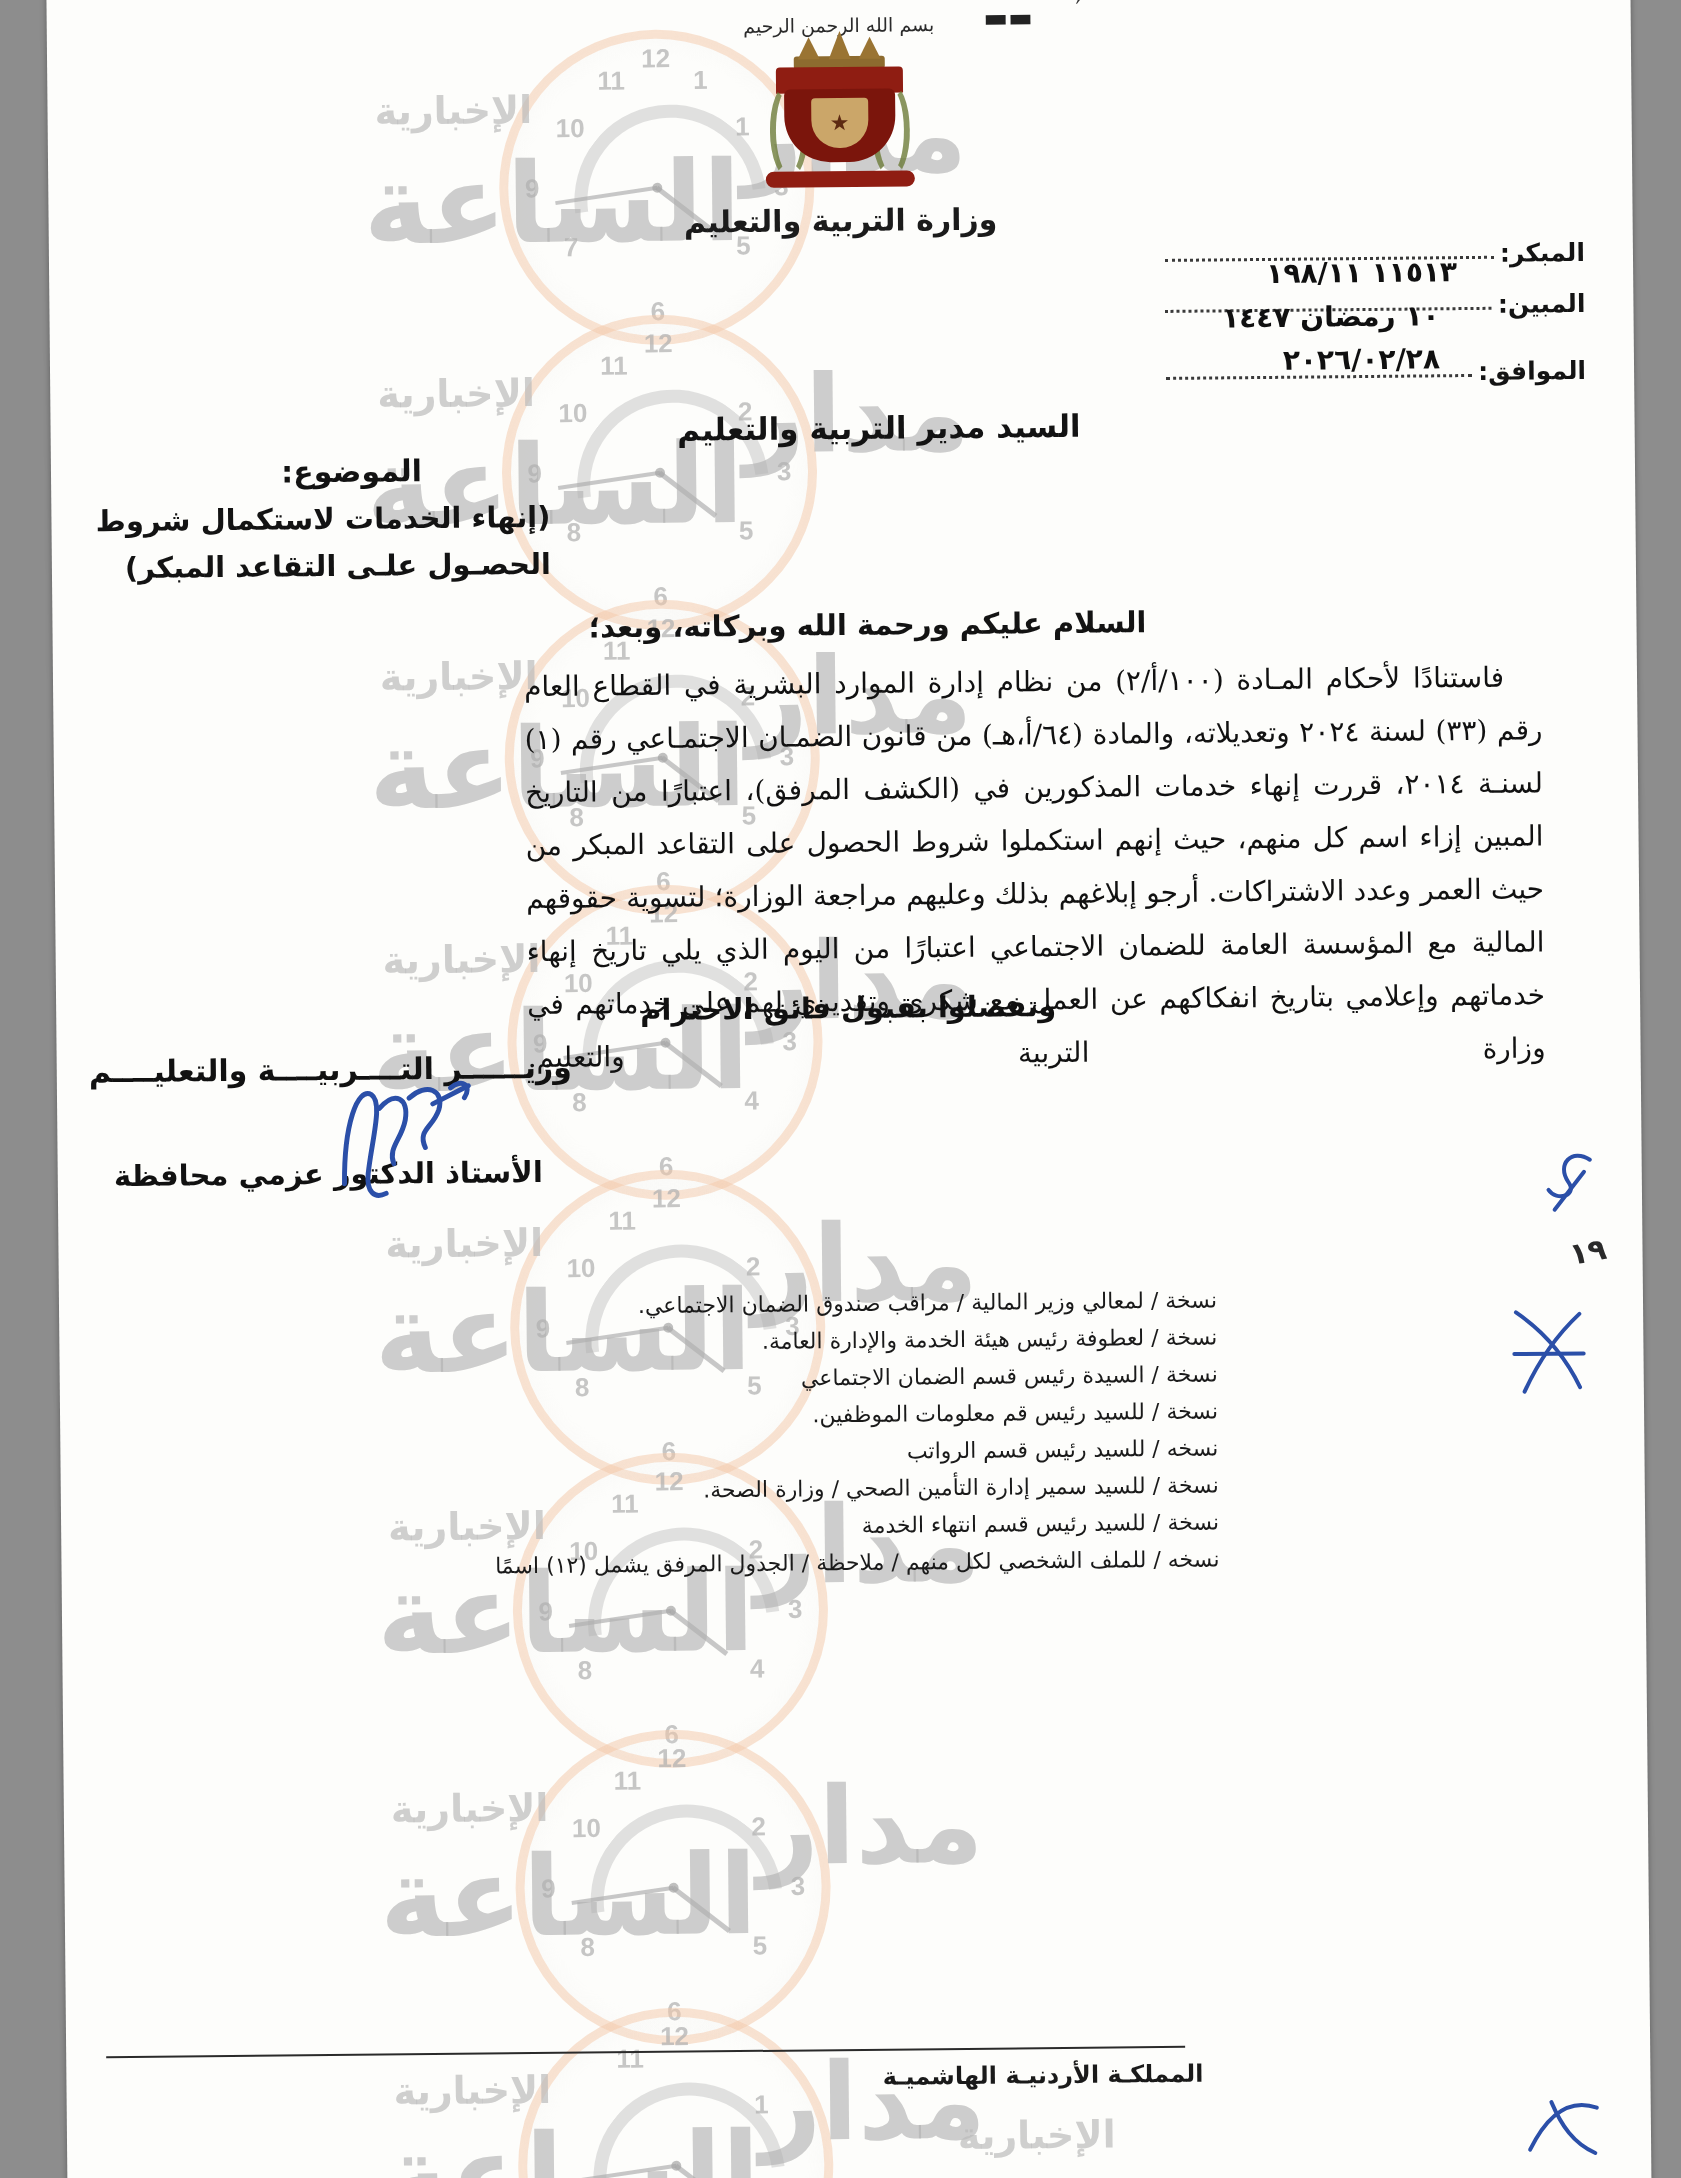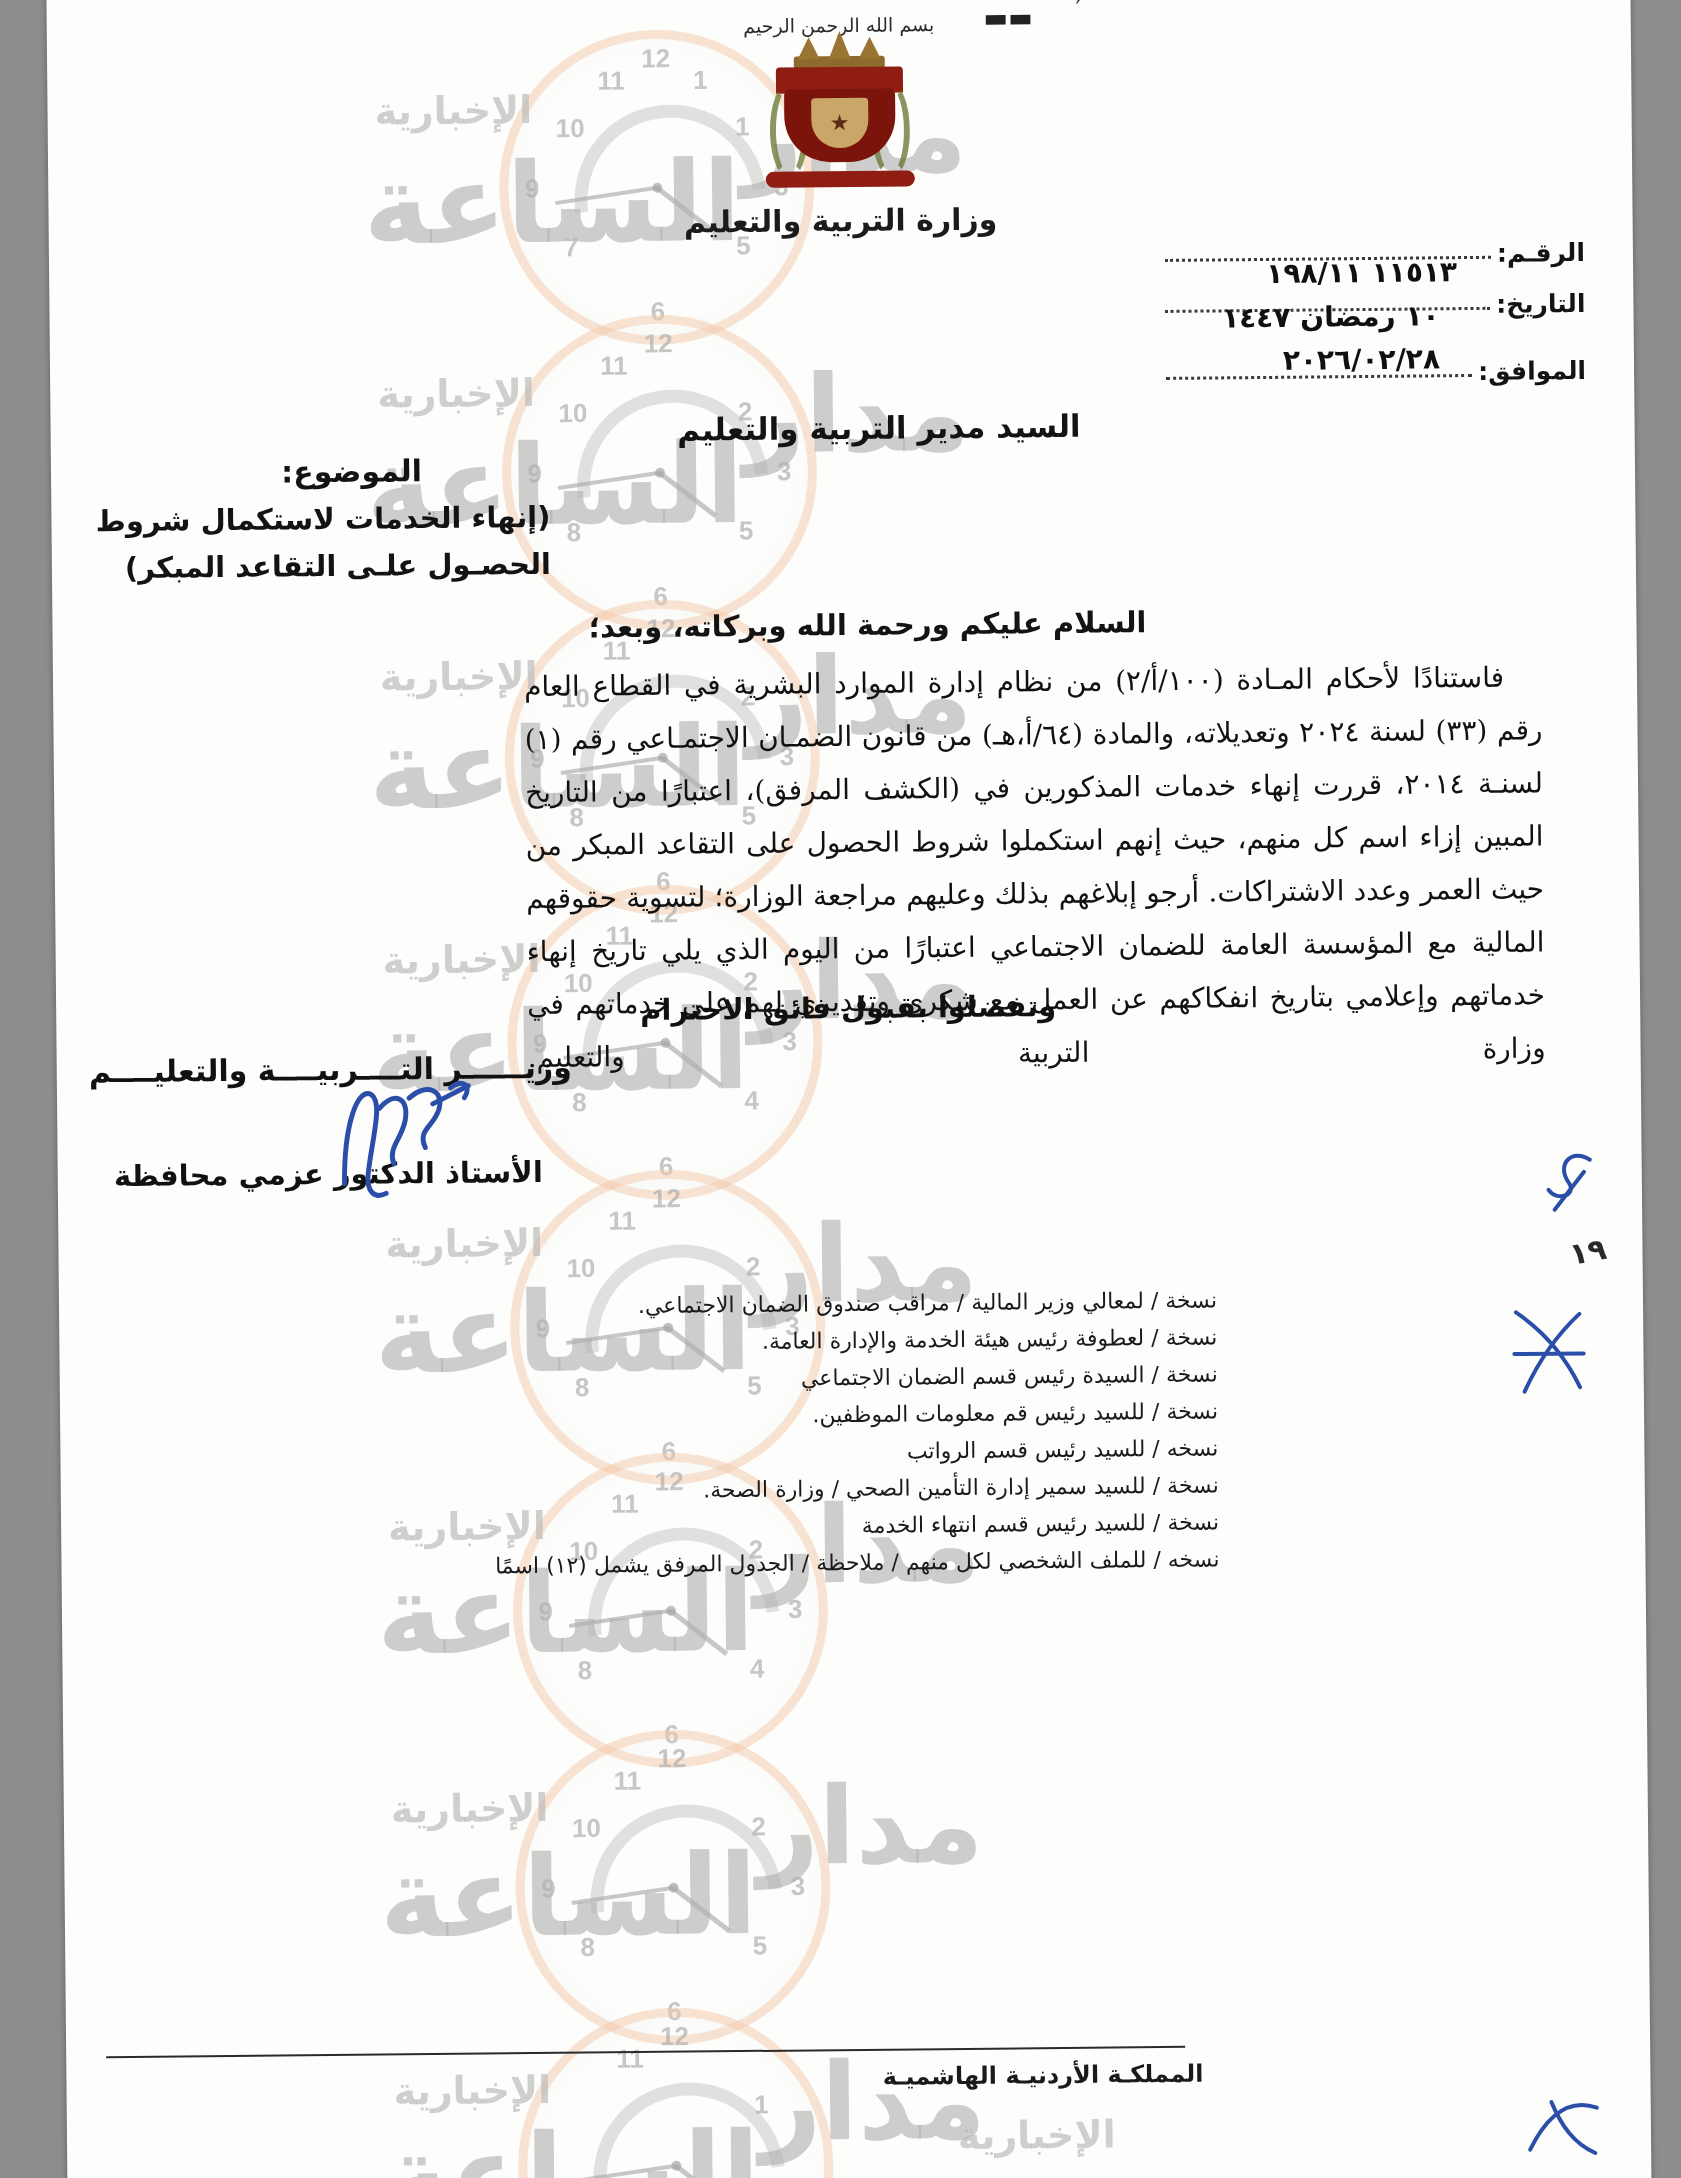--- a/index.html
+++ b/index.html
@@ -487,25 +487,25 @@
           <div class="shield-body"></div>
           <div class="shield-inner"></div>
           <div class="shield-star">★</div>
           <div class="banner-bot"></div>
         </div>
         <div class="ministry-name">وزارة التربية والتعليم</div>
       </div>
 
       <div class="ref-block" style="right:48px; top:259px; width:426px;">
         <div class="ref-row">
-          <span class="ref-label">الرقـم:</span>
+          <span class="ref-label">المبكر:</span>
           <span class="ref-dots"></span>
         </div>
         <div class="ref-row" style="margin-top:22px;">
-          <span class="ref-label">التاريخ:</span>
+          <span class="ref-label">المبين:</span>
           <span class="ref-dots"></span>
         </div>
         <div class="ref-row" style="margin-top:38px;">
           <span class="ref-label">الموافق:</span>
           <span class="ref-dots"></span>
         </div>
       </div>
 
       <div class="ref-val" style="right:176px; top:275px;">١١٥١٣ ١٩٨/١١</div>
       <div class="ref-val" style="right:194px; top:319px;">١٠ رمضان ١٤٤٧</div>

